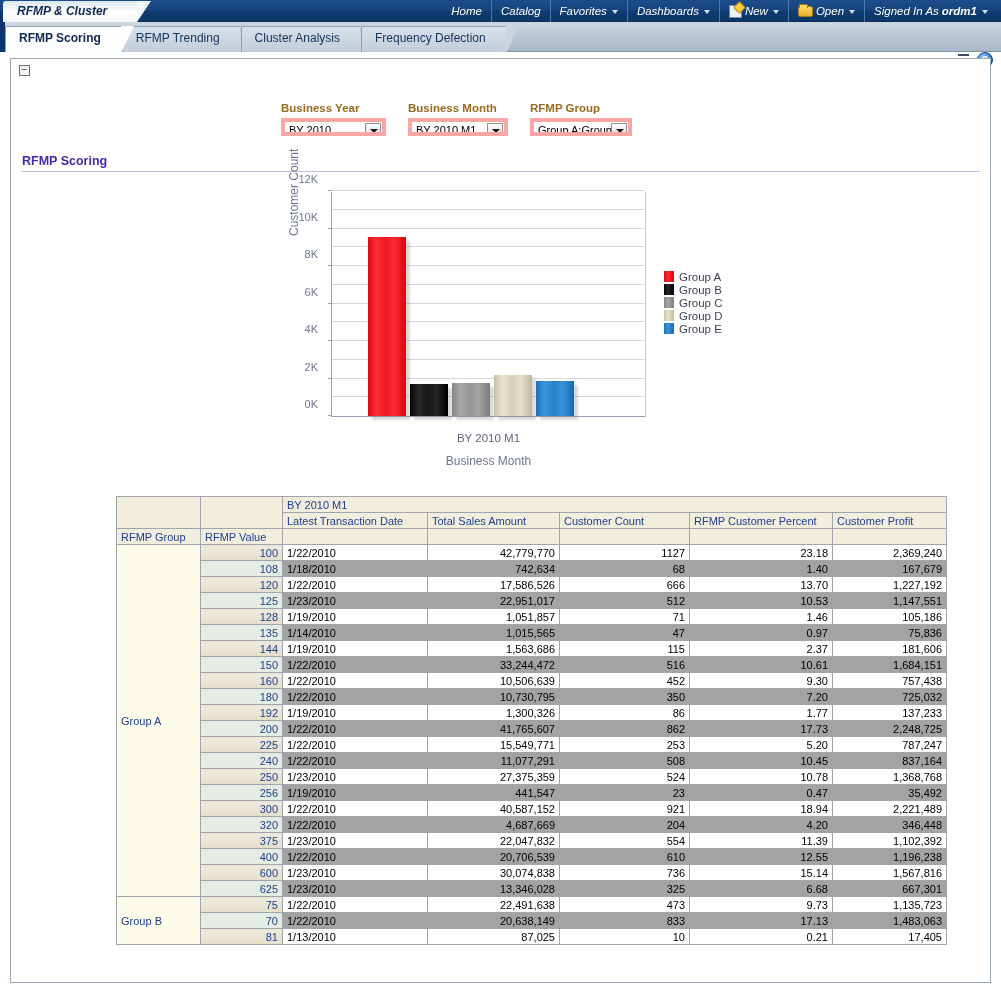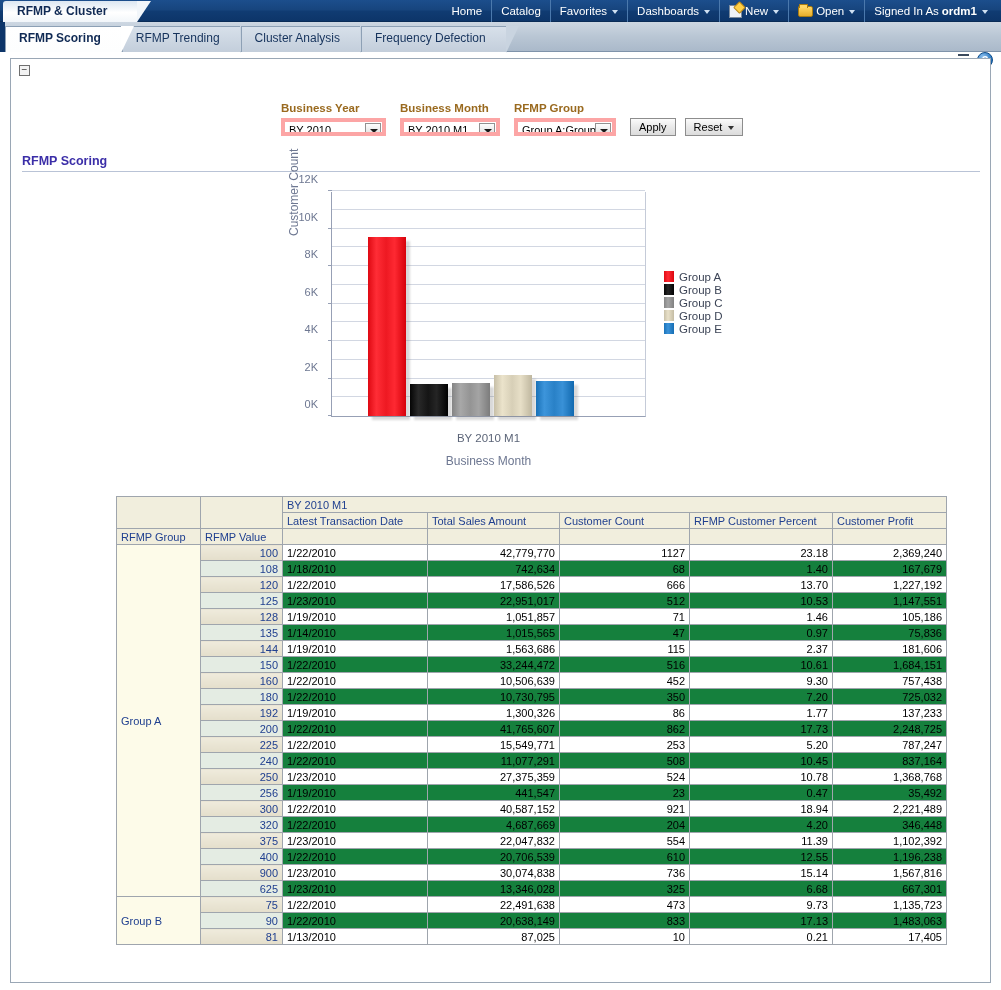--- a/index.html
+++ b/index.html
@@ -11,20 +11,21 @@
     font-size: 11px;
     color: #000;
     overflow: hidden;
   }
 
   
   .topbar {
     position: absolute; left: 0; top: 0; width: 1001px; height: 22px;
     background: linear-gradient(to bottom, #1c4e8c 0%, #17457e 45%, #103b72 55%, #0d3569 100%);
     border-bottom: 1px solid #0a2c57;
+    font-style: italic;
   }
   .dash-tab {
     position: absolute; left: 3px; top: 1px; height: 21px;
     padding: 3px 30px 0 14px;
     background: linear-gradient(to bottom, #dce7f2 0%, #ffffff 55%, #f2f6fa 100%);
     color: #102a54; font-weight: bold; font-size: 12px;
     border-top-left-radius: 3px;
   }
   .dash-tab::after {
     content: ""; position: absolute; right: -14px; top: 0;
@@ -130,21 +131,21 @@
     border: 1px solid #9aa7b5;
   }
   .collapse-btn {
     position: absolute; left: 8px; top: 6px;
     width: 11px; height: 11px; background: #f3f3f3;
     border: 1px solid #6f6f6f; font-size: 10px; line-height: 8px;
     text-align: center; color: #333; cursor: pointer;
   }
 
   
-  .prompts { position: absolute; left: 270px; top: 43px; display: flex; align-items: flex-start; gap: 0; }
+  .prompts { position: absolute; left: 270px; top: 43px; display: flex; align-items: center; gap: 8px; }
   .prompt-group { margin-right: 14px; }
   .prompt-label {
     color: #9a6a1f; font-weight: bold; font-size: 11.5px; margin-bottom: 4px;
     display: block;
   }
   .sel {
     position: relative; display: inline-block;
     height: 18px; background: #ffffff;
     border: 4px solid #fca5a5;
     font-size: 11px; line-height: 16px;
@@ -238,21 +239,21 @@
     vertical-align: top;
   }
   .valcell-a {
     background: linear-gradient(to bottom,#efebdc,#e4decb);
     color: #1f3f8f; text-align: right;
   }
   .valcell-b {
     background: #e4ece3; color: #1f3f8f; text-align: right;
   }
   .datacell-a { background: #ffffff; text-align: right; color: #000; }
-  .datacell-b { background: #15803d; text-align: right; color: #000; margin-top: 31px; }
+  .datacell-b { background: #a3a3a3; text-align: right; color: #000; margin-top: 31px; }
   .lft { text-align: left !important; }
 </style>
 </head>
 <body>
 
 <div class="topbar">
   <div class="dash-tab">
     <span>RFMP &amp; Cluster</span>
   </div>
   <div class="globalnav">
@@ -332,30 +333,20 @@
         <span>BY 2010 M1</span>
         <span class="arrow"></span>
       </div>
     </div>
     <div class="prompt-group">
       <span class="prompt-label">RFMP Group</span>
       <div class="sel" style="width:102px">
         <span>Group A;Group B</span>
         <span class="arrow"></span>
       </div>
-    </div>
-    <div class="prompt-group" style="margin-right:0">
-      <span class="prompt-label" style="visibility:hidden">.</span>
-      <span class="btn">
-        <span>Apply</span>
-      </span>
-      <span class="btn">
-        <span>Reset</span>
-        <span class="caret"></span>
-      </span>
     </div>
   </div>
 
   <div class="sec-title">RFMP Scoring</div>
 
   <div class="chart-wrap">
     <div class="ylabel">Customer Count</div>
 
     <div class="plot">
 
@@ -619,21 +610,21 @@
           </tr>
           <tr>
             <td class="valcell-b">400</td>
             <td class="datacell-b lft">1/22/2010</td>
             <td class="datacell-b">20,706,539</td>
             <td class="datacell-b">610</td>
             <td class="datacell-b">12.55</td>
             <td class="datacell-b">1,196,238</td>
           </tr>
           <tr>
-            <td class="valcell-a">900</td>
+            <td class="valcell-a">600</td>
             <td class="datacell-a lft">1/23/2010</td>
             <td class="datacell-a">30,074,838</td>
             <td class="datacell-a">736</td>
             <td class="datacell-a">15.14</td>
             <td class="datacell-a">1,567,816</td>
           </tr>
           <tr>
             <td class="valcell-b">625</td>
             <td class="datacell-b lft">1/23/2010</td>
             <td class="datacell-b">13,346,028</td>
@@ -644,21 +635,21 @@
           <tr>
             <td class="grpcell" rowspan="3">Group B</td>
             <td class="valcell-a">75</td>
             <td class="datacell-a lft">1/22/2010</td>
             <td class="datacell-a">22,491,638</td>
             <td class="datacell-a">473</td>
             <td class="datacell-a">9.73</td>
             <td class="datacell-a">1,135,723</td>
           </tr>
           <tr>
-            <td class="valcell-b">90</td>
+            <td class="valcell-b">70</td>
             <td class="datacell-b lft">1/22/2010</td>
             <td class="datacell-b">20,638,149</td>
             <td class="datacell-b">833</td>
             <td class="datacell-b">17.13</td>
             <td class="datacell-b">1,483,063</td>
           </tr>
           <tr>
             <td class="valcell-a">81</td>
             <td class="datacell-a lft">1/13/2010</td>
             <td class="datacell-a">87,025</td>

